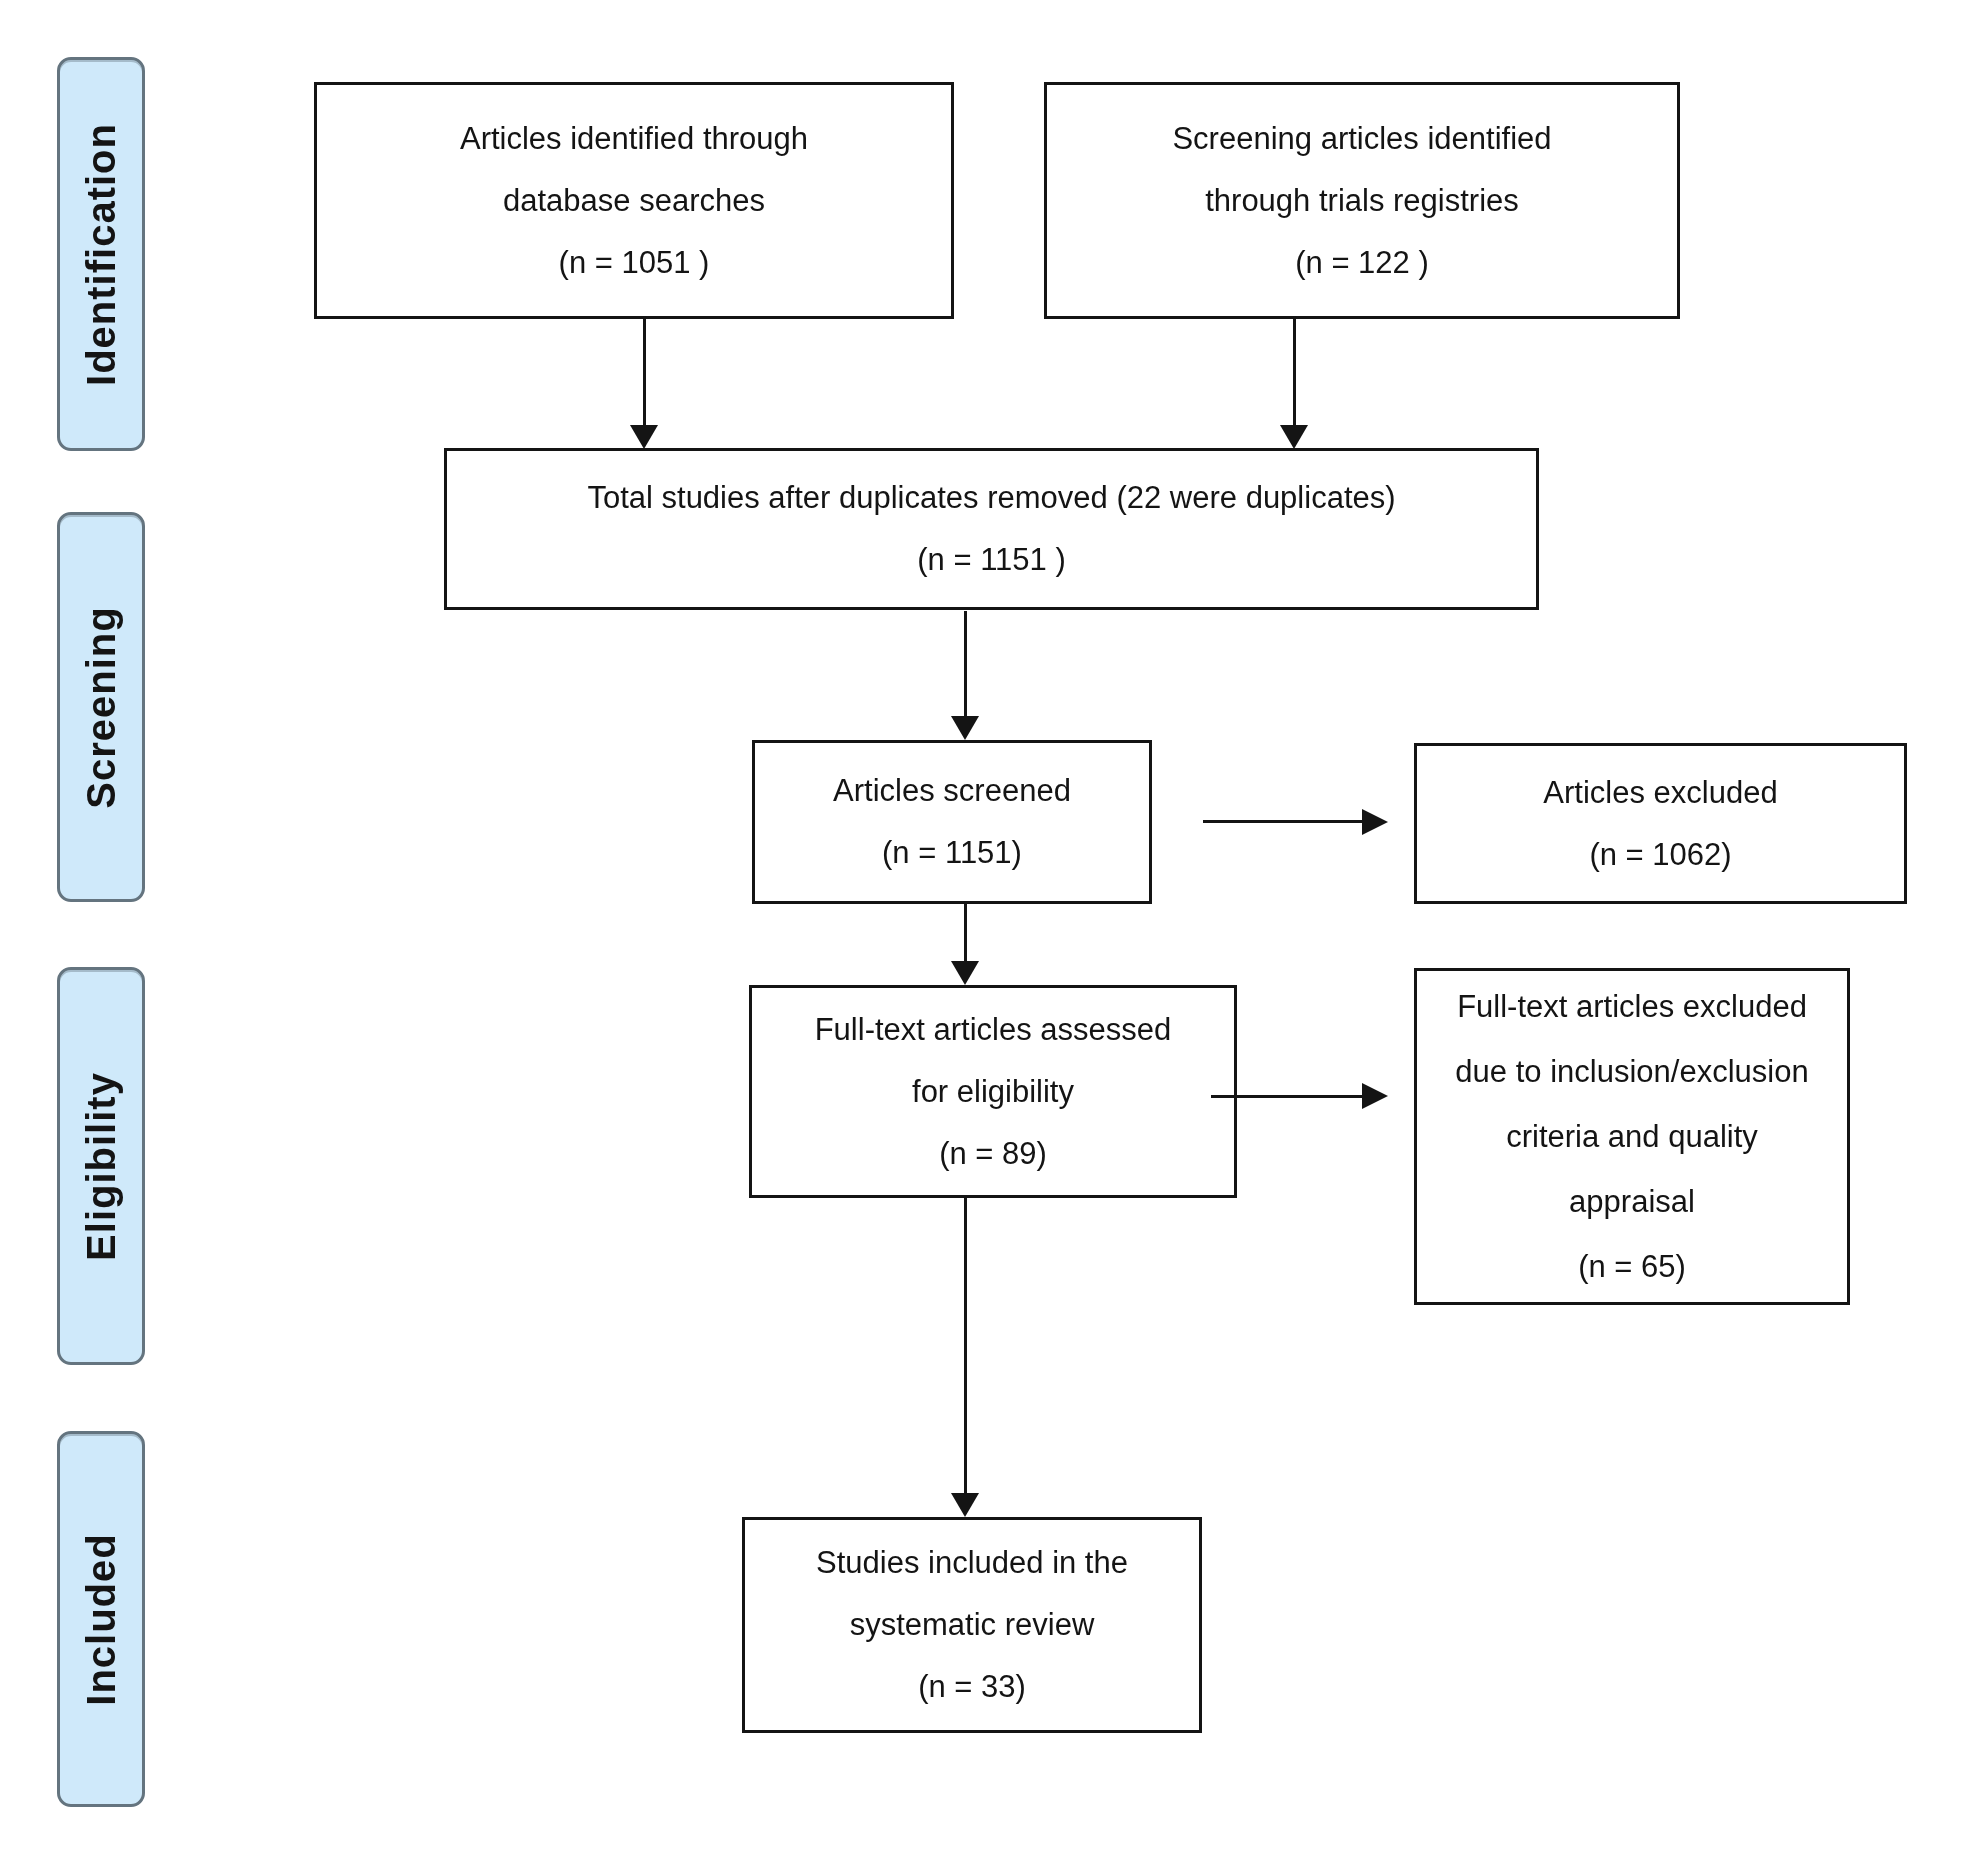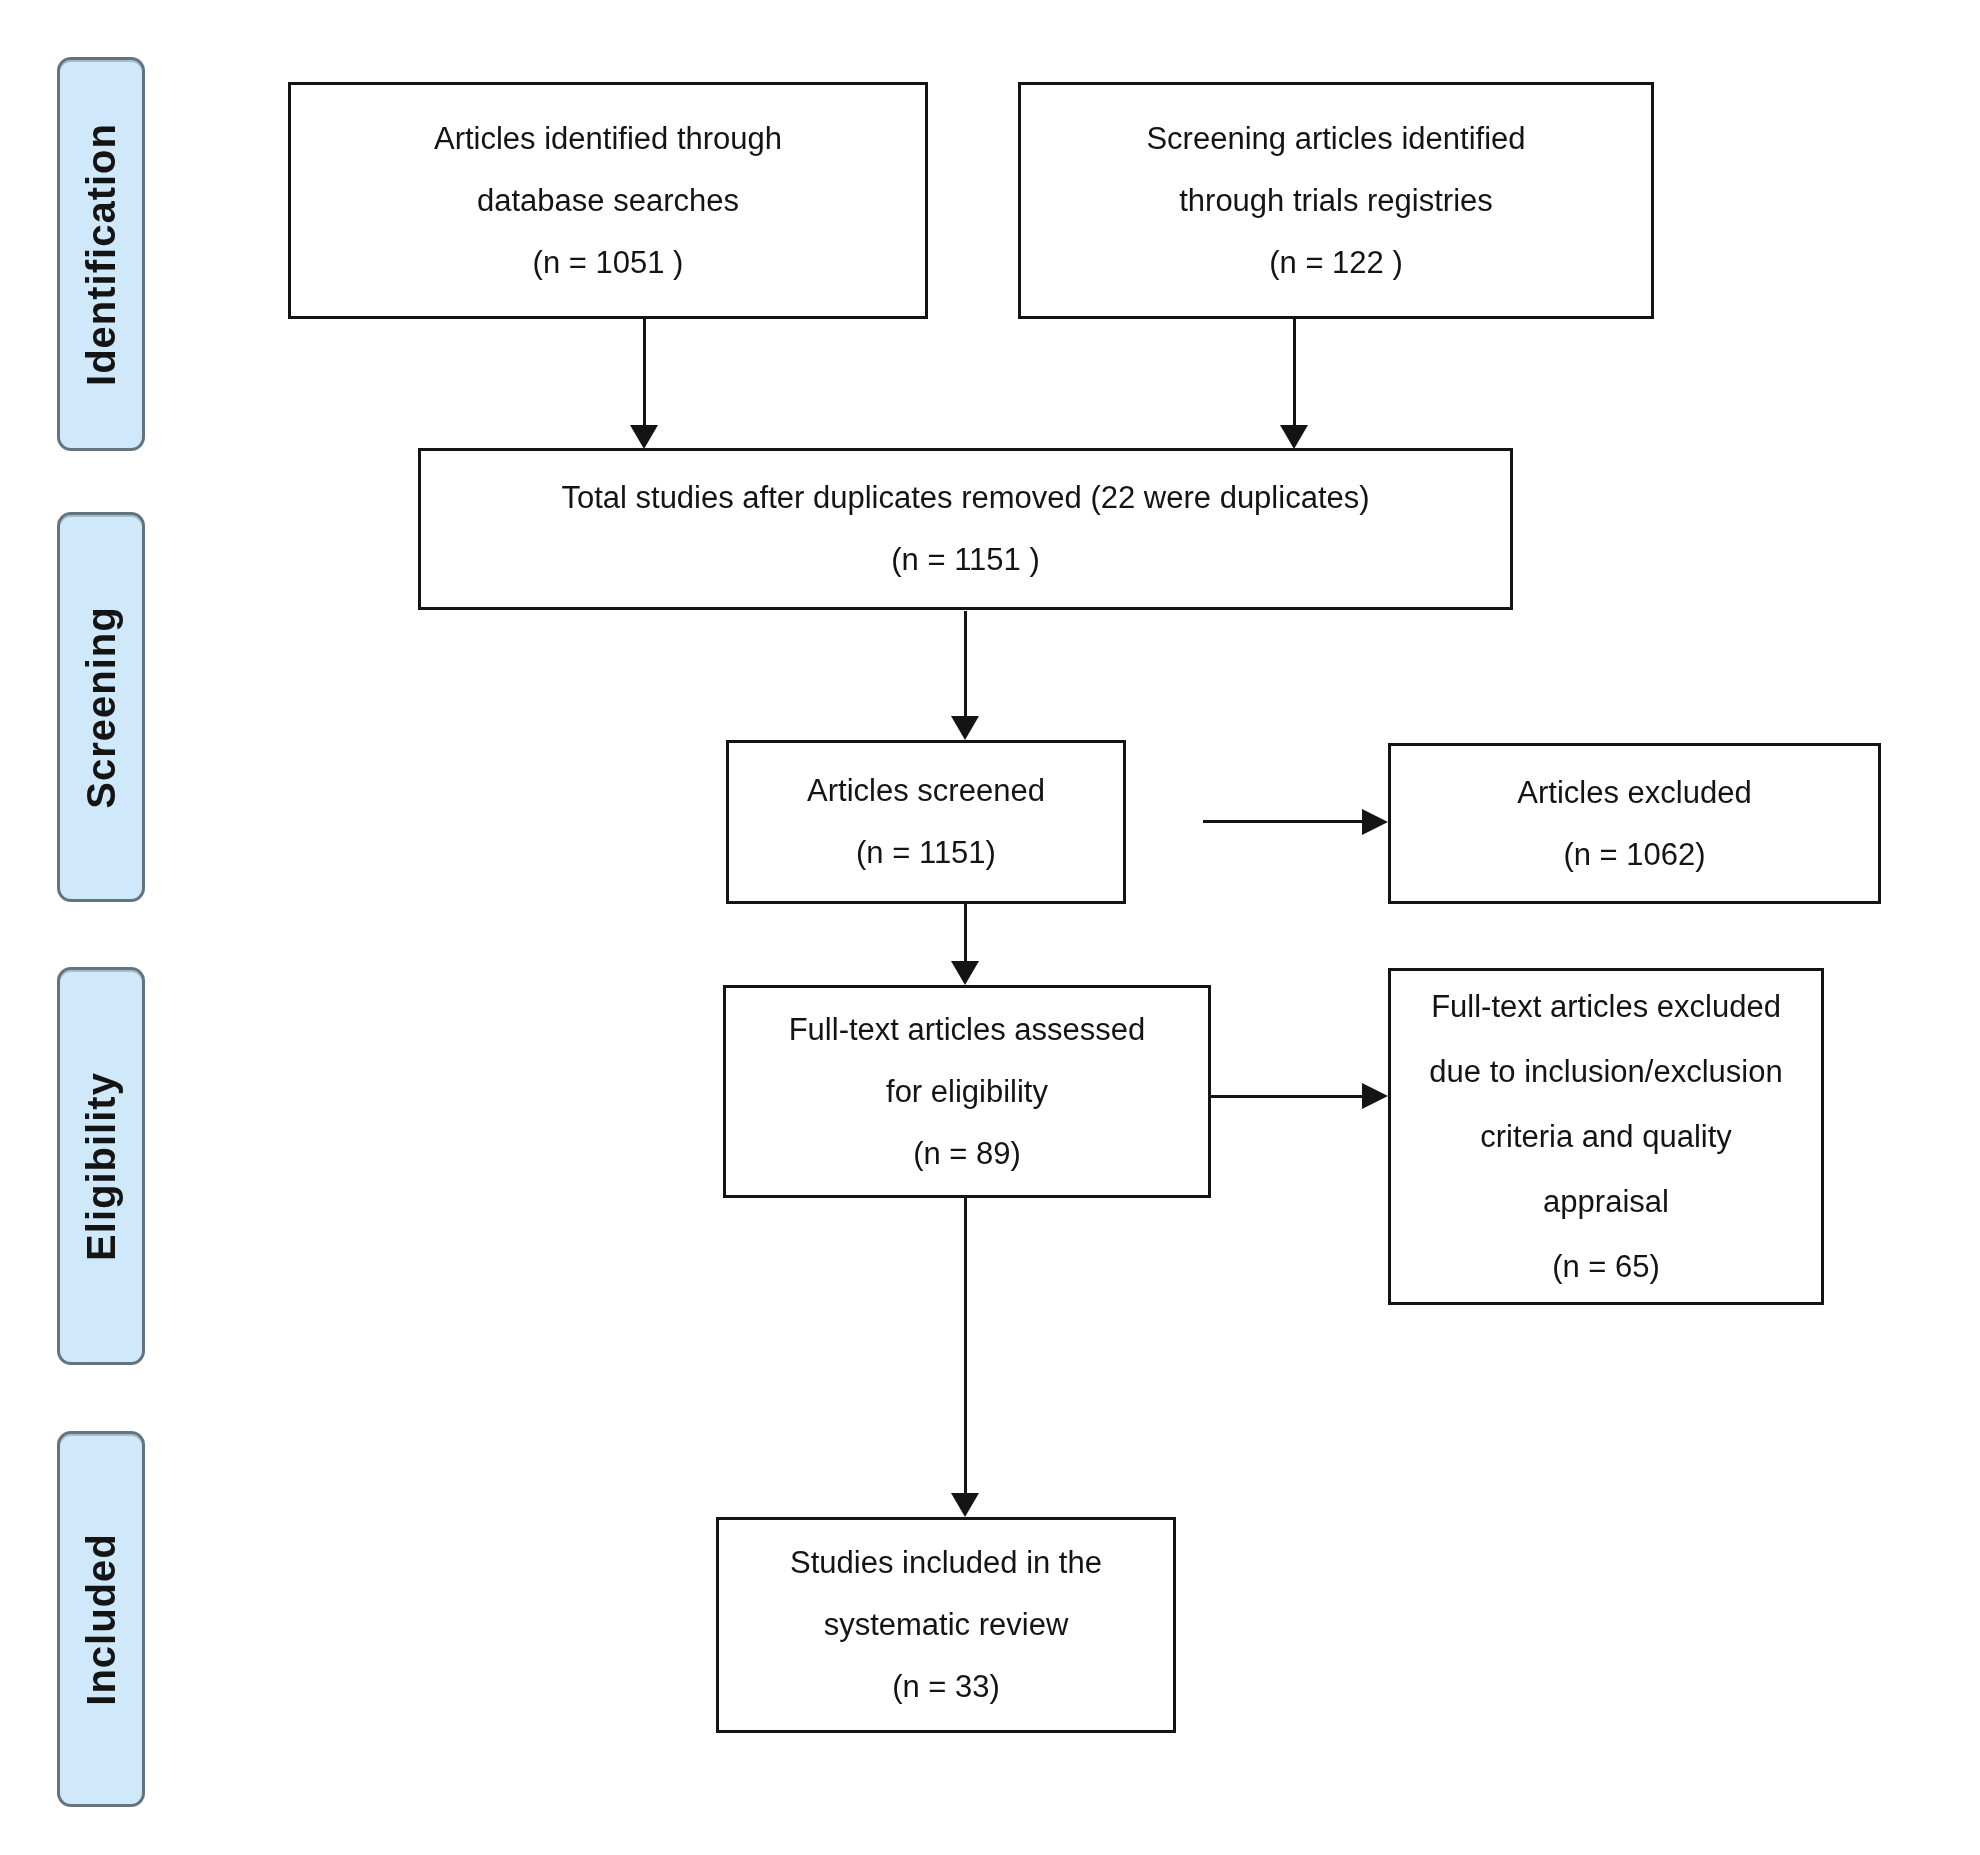--- a/index.html
+++ b/index.html
@@ -47,20 +47,21 @@
     background: var(--background, #fff);
     border: 3px solid var(--box-border, #141414);
     display: flex;
     flex-direction: column;
     justify-content: center;
     align-items: center;
     text-align: center;
     font-size: 31px;
     line-height: 62px;
     color: var(--text, #141414);
+    margin-left: 26px;
   }
   .box.tight { line-height: 65px; }
   .bline { white-space: nowrap; }
   
   .arrow { position: absolute; inset: 0; pointer-events: none; }
   .vline { position: absolute; width: 3px; background: var(--arrow, #141414); }
   .hline { position: absolute; height: 3px; background: var(--arrow, #141414); }
   .head-down {
     position: absolute; width: 0; height: 0;
     border-left: 14px solid transparent;

